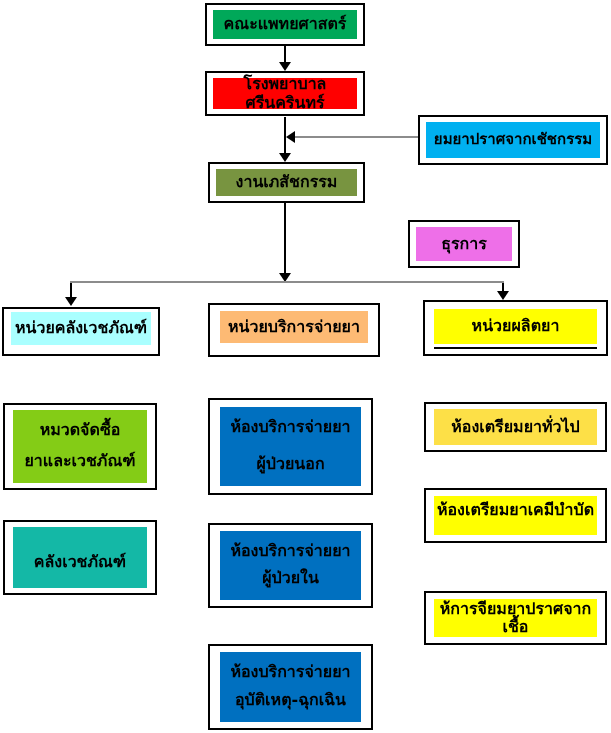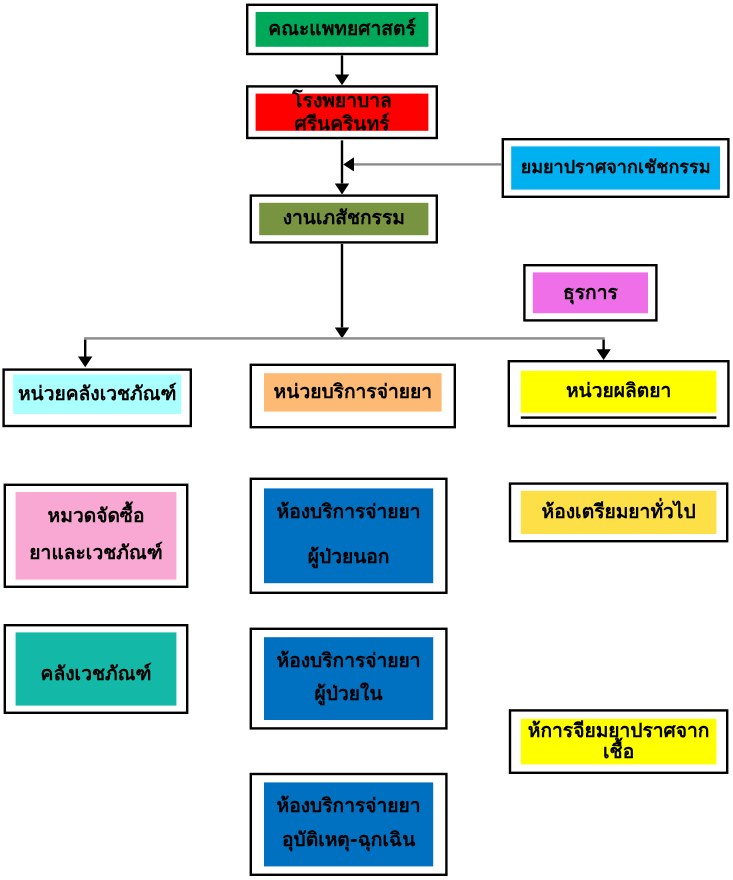--- a/index.html
+++ b/index.html
@@ -89,21 +89,21 @@
       <span>ยมยาปราศจากเชัชกรรม</span>
     </div>
   </div>
 
   <div class="node" style="left:208px;top:162px;width:157px;height:41px;">
     <div class="fill" style="background-color: rgb(120, 148, 64);">
       <span>งานเภสัชกรรม</span>
     </div>
   </div>
 
-  <div class="node" style="left:408px;top:220px;width:112px;height:48px;margin-left:28px;">
+  <div class="node" style="left:408px;top:220px;width:112px;height:48px;">
     <div class="fill" style="background-color: rgb(238, 111, 232);">
       <span>ธุรการ</span>
     </div>
   </div>
 
   <div class="node" style="left:2px;top:307px;width:158px;height:49px;padding:3px 7px;">
     <div class="fill" style="height: 33px; background-color: rgb(170, 255, 255);">
       <span>หน่วยคลังเวชภัณฑ์</span>
     </div>
   </div>
@@ -115,21 +115,21 @@
   </div>
 
   <div class="node" style="left:423px;top:300px;width:185px;height:56px;padding:7px 9px;">
     <div class="fill" style="height: 35px; background-color: rgb(255, 255, 0);">
       <span>หน่วยผลิตยา</span>
     </div>
     <div class="underline-bar"></div>
   </div>
 
   <div class="node" style="left:3px;top:403px;width:154px;height:87px;padding:5px 8px;">
-    <div class="fill two-line" style="background-color: #f9a8d4;">
+    <div class="fill two-line" style="background-color: #84cc16;">
       <span>หมวดจัดซื้อ</span>
       <span>ยาและเวชภัณฑ์</span>
     </div>
   </div>
 
   <div class="node" style="left:3px;top:520px;width:154px;height:75px;padding:5px 8px;">
     <div class="fill top-align" style="background-color: #14b8a6; align-items: center;">
       <span>คลังเวชภัณฑ์</span>
     </div>
   </div>
@@ -154,20 +154,25 @@
       <span>อุบัติเหตุ-ฉุกเฉิน</span>
     </div>
   </div>
 
   <div class="node" style="left:424px;top:402px;width:183px;height:50px;padding:5px 8px;">
     <div class="fill" style="background-color: #fde047;">
       <span>ห้องเตรียมยาทั่วไป</span>
     </div>
   </div>
 
+  <div class="node" style="left:424px;top:488px;width:183px;height:55px;padding:6px 8px;">
+    <div class="fill top-align" style="padding-top: 5px; background-color: rgb(255, 255, 0);">
+      <span>ห้องเตรียมยาเคมีบำบัด</span>
+    </div>
+  </div>
 
   <div class="node" style="left:424px;top:591px;width:183px;height:54px;padding:6px 8px;">
     <div class="fill" style="background-color: rgb(255, 255, 0);">
       <span>ห้การจียมยาปราศจากเชื้อ</span>
     </div>
   </div>
 
 </div>
 
 </body></html>

